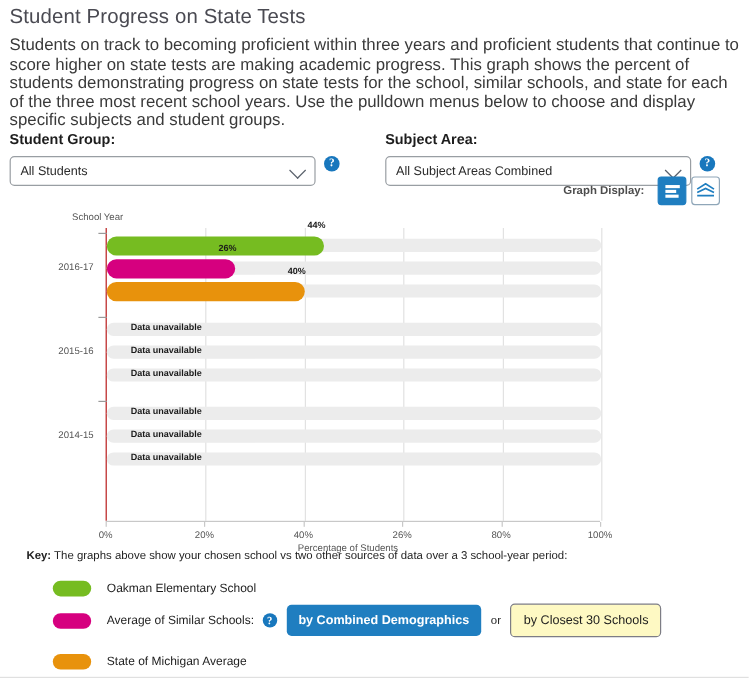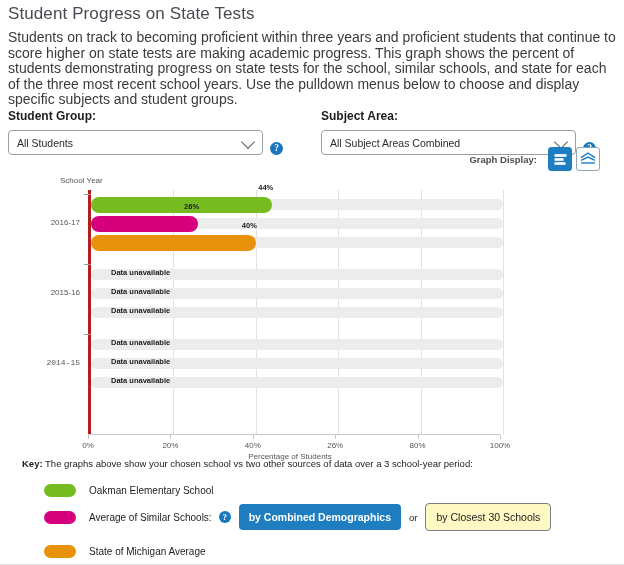--- a/index.html
+++ b/index.html
@@ -47,21 +47,21 @@
   .field { position: absolute; margin-top: 24px; }
   .field.left  { left: 8px;   width: 275px; }
   .field.right { left: 321px; width: 275px; }
   .field-label {
     font-size: 12px;
     font-weight: bold;
     color: #1d1d1d;
     margin-bottom: 7px;
     display: block;
   }
-  .select-row { display: flex; align-items: flex-end; }
+  .select-row { display: flex; align-items: flex-start; }
   .select-box {
     position: relative;
     width: 257px;
     height: 25px;
     border: 1px solid #999ea3;
     border-radius: 4px;
     background: #ffffff;
     box-sizing: border-box;
     display: flex;
     align-items: center;
@@ -138,21 +138,21 @@
     top: 0px;
     font-size: 8px;
     color: #555555;
   }
   .plot {
     position: absolute;
     left: 88px;
     top: 14px;
     width: 412px;
     height: 244px;
-    border-left: 3px solid #b91c1c;
+    border-left: 1px solid #b91c1c;
     box-sizing: content-box;
   }
   .gridline {
     position: absolute;
     top: 0;
     bottom: 0;
     width: 1px;
     background: #e2e2e2;
   }
   .row {
@@ -388,21 +388,21 @@
         </div>
         <div class="row" style="top: 163px;">
           <div class="track"></div>
           <div class="unavail">Data unavailable</div>
         </div>
         <div class="row" style="top: 182px;">
           <div class="track"></div>
           <div class="unavail">Data unavailable</div>
         </div>
         <div class="ytick" style="top: 144px;"></div>
-        <div class="ylabel" style="top: 167.5px; font-family: Liberation Mono, monospace;">2014-15</div>
+        <div class="ylabel" style="top: 167.5px;">2014-15</div>
       </div>
     <div class="xaxis" id="xaxis">
         <div class="xtick" style="left: 0px;"></div>
         <div class="xtlabel" style="left: 0px;">0%</div>
         <div class="xtick" style="left: 82.4px;"></div>
         <div class="xtlabel" style="left: 82.4px;">20%</div>
         <div class="xtick" style="left: 164.8px;"></div>
         <div class="xtlabel" style="left: 164.8px;">40%</div>
         <div class="xtick" style="left: 247.2px;"></div>
         <div class="xtlabel" style="left: 247.2px;">26%</div>

